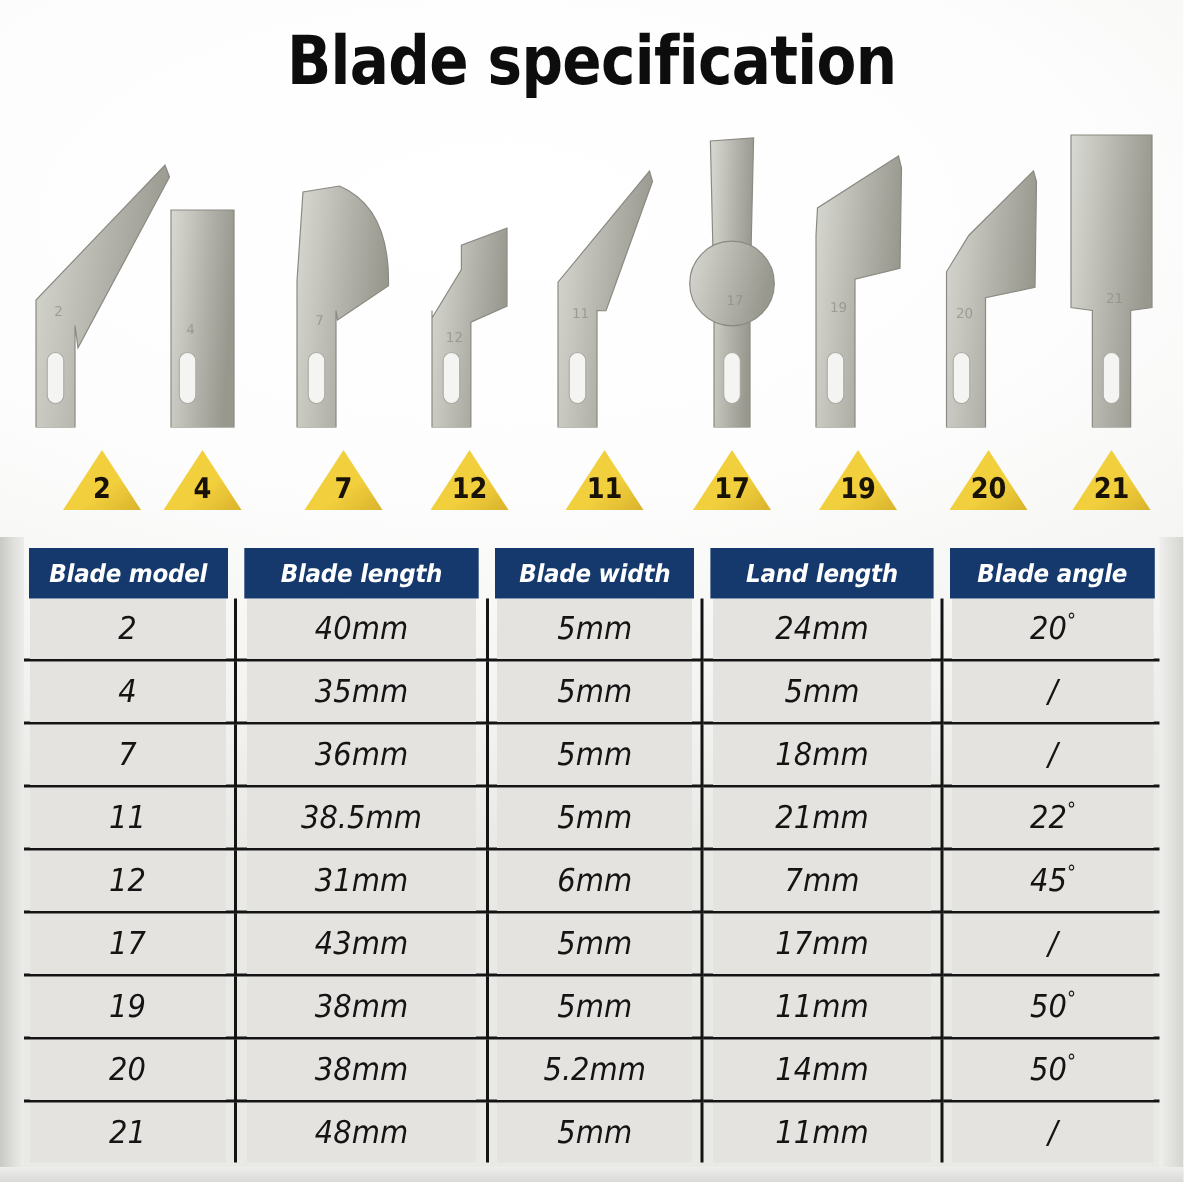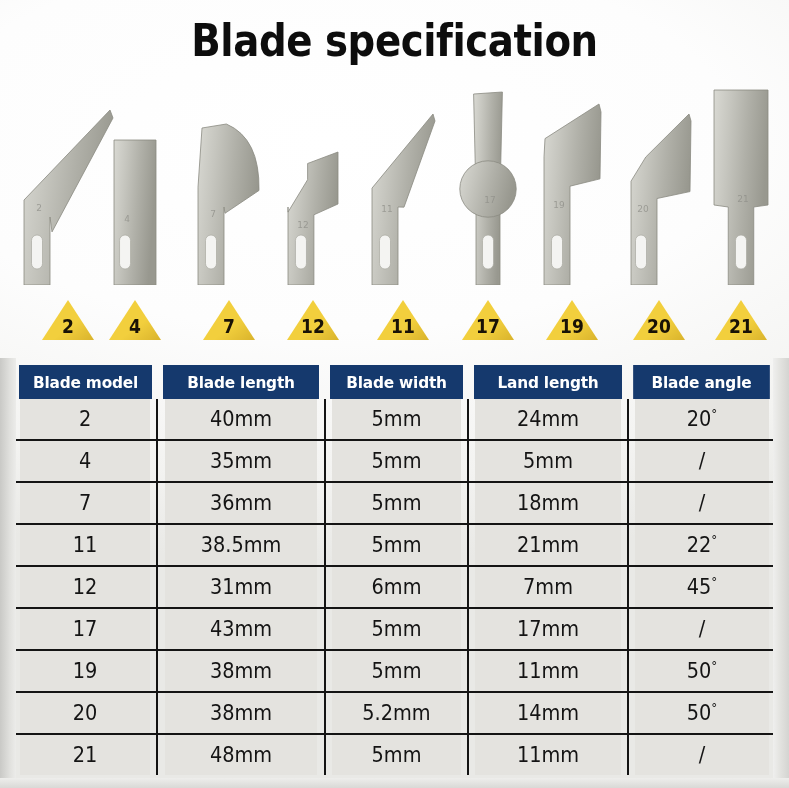--- a/index.html
+++ b/index.html
@@ -73,20 +73,21 @@
     transform: scaleX(0.9);
   }
   
   #spec-table {
     position: absolute;
     left: 14px;
     top: 365px;
     width: 761px;
     border-collapse: collapse;
     table-layout: fixed;
+    font-style: italic;
   }
   #spec-table th {
     background: #15396d;
     color: #ffffff;
     font-size: 16.5px;
     font-weight: 700;
     height: 34px;
     padding: 0;
     letter-spacing: -0.2px;
     font-family: "DejaVu Sans", sans-serif;

